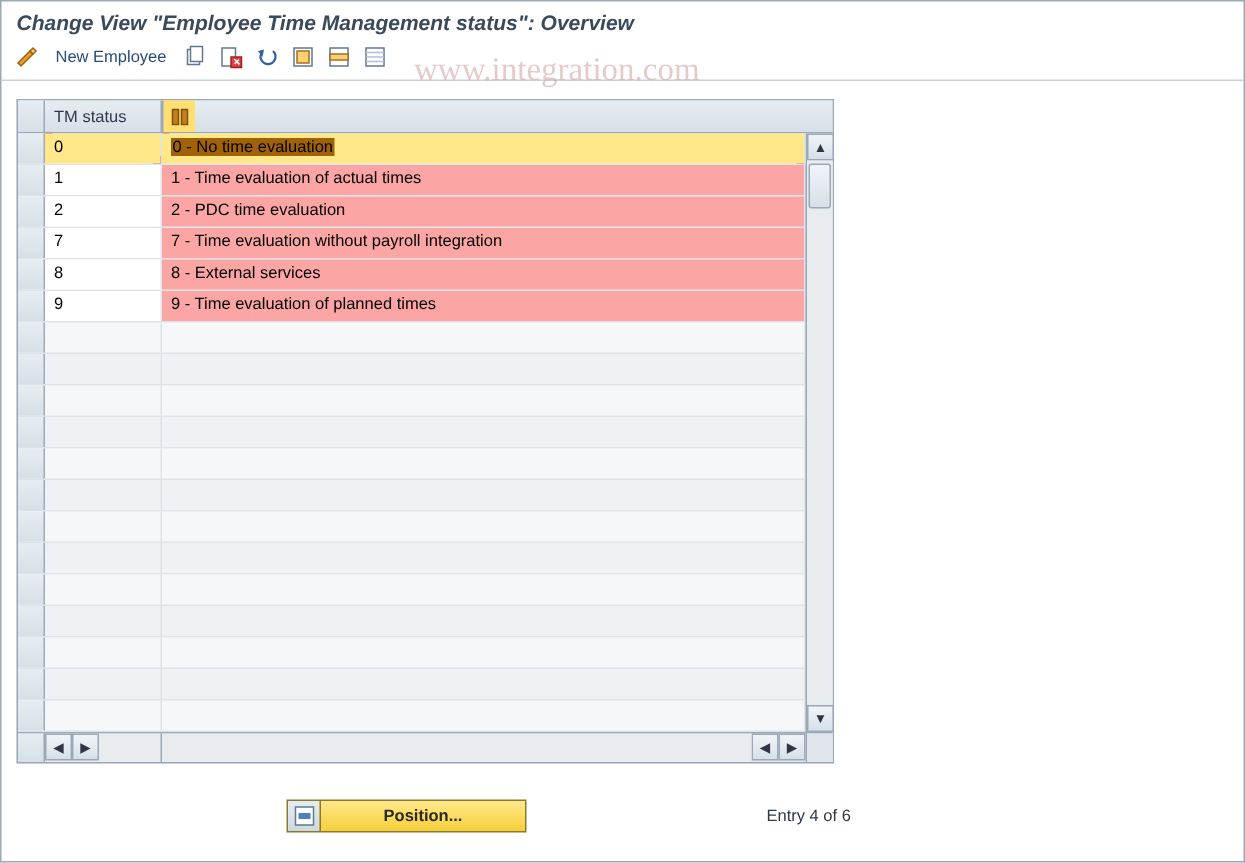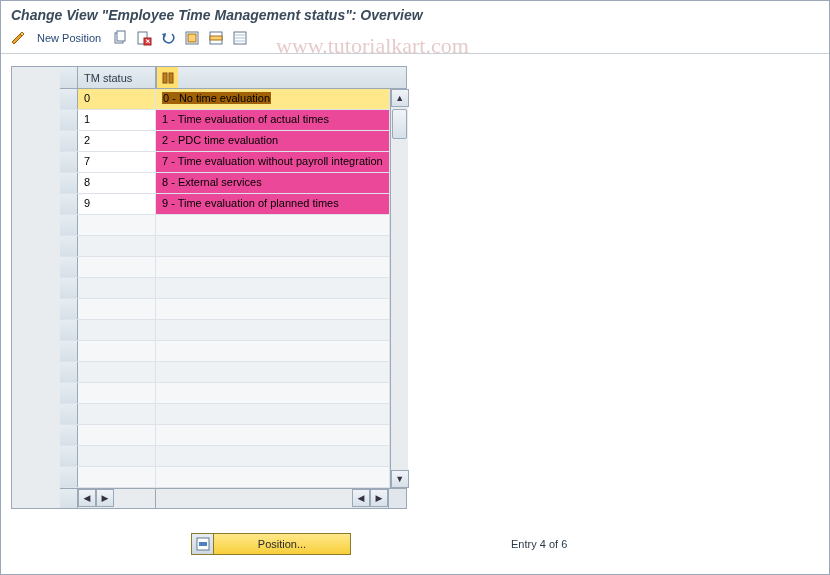--- a/index.html
+++ b/index.html
@@ -44,25 +44,24 @@
     font-size: 22px;
     color: #d0a0a0;
     opacity: 0.55;
     font-family: Georgia, serif;
     pointer-events: none;
   }
   .content {
     padding: 12px 10px;
   }
   .grid-wrap {
-    width: 396px;
+    width: 545px;
     border: 1px solid #9aa8b8;
     background: #e8ecef;
     position: relative;
-    padding-left: 48px;
   }
   .grid-header {
     display: flex;
     background: linear-gradient(#e6edf2, #d7e0e8);
     border-bottom: 1px solid #9aa8b8;
     height: 22px;
   }
   .row-sel-header {
     width: 18px;
     border-right: 1px solid #9aa8b8;
@@ -101,21 +100,21 @@
     border-right: 1px solid #9aa8b8;
     cursor: pointer;
   }
   .cell {
     border-right: 1px solid #dde3e8;
     padding: 3px 6px;
     white-space: nowrap;
     overflow: hidden;
   }
   .cell-status { width: 78px; background: #fff; }
-  .cell-text { flex: 1; background: #ec4899; }
+  .cell-text { flex: 1; background: #fca5a5; }
   .cell.selected {
     background: #ffe88a;
     position: relative;
   }
   .cell.selected::before,
   .cell.selected::after {
     content: '';
     position: absolute;
     width: 5px; height: 5px;
     border: 1px solid #d00;
@@ -172,40 +171,40 @@
     cursor: pointer;
     font-size: 11px;
     color: #2a2a2a;
   }
   .position-btn .picon {
     width: 22px; height: 100%;
     background: linear-gradient(#e6edf2, #cfd8e0);
     border-right: 1px solid #8a7a2a;
     display: flex; align-items: center; justify-content: center;
   }
-  .position-btn .plabel { flex:1; text-align: center; }
+  .position-btn .plabel { flex:1; text-align: center; font-weight: bold; }
   .entry-info {
     margin-left: 160px;
     color: #2a3a4a;
   }
   svg { display: block; }
 </style>
 </head>
 <body>
 
 <div class="title-bar">Change View "Employee Time Management status": Overview</div>
 
 <div class="toolbar">
   <span class="icon">
     <svg width="16" height="16">
         <path d="M2 12 L10 4 L12 6 L4 14 Z" fill="#e8a030" stroke="#a06010"></path>
         <path d="M10 4 L12 2 L14 4 L12 6 Z" fill="#ffd070" stroke="#a06010"></path>
       </svg>
   </span>
-  <span class="toolbar-link">New Position</span>
+  <span class="toolbar-link">New Employee</span>
   <span class="icon">
     <svg width="16" height="16">
         <rect x="3" y="3" width="8" height="10" fill="#fff" stroke="#607890"></rect>
         <rect x="5" y="1" width="8" height="10" fill="#fff" stroke="#607890"></rect>
       </svg>
   </span>
   <span class="icon">
     <svg width="16" height="16">
         <rect x="2" y="2" width="9" height="12" fill="#fff" stroke="#607890"></rect>
         <rect x="8" y="8" width="7" height="7" fill="#e04040" stroke="#a02020"></rect>
@@ -233,21 +232,21 @@
   <span class="icon">
     <svg width="16" height="16">
         <rect x="2" y="2" width="12" height="12" fill="#fff" stroke="#607890"></rect>
         <line x1="2" y1="5" x2="14" y2="5" stroke="#b0c0d0"></line>
         <line x1="2" y1="8" x2="14" y2="8" stroke="#b0c0d0"></line>
         <line x1="2" y1="11" x2="14" y2="11" stroke="#b0c0d0"></line>
       </svg>
   </span>
 </div>
 
-<div class="watermark">www.tutorialkart.com</div>
+<div class="watermark">www.integration.com</div>
 
 <div class="content">
   <div class="grid-wrap">
     <div class="grid-header">
       <div class="row-sel-header"></div>
       <div class="col-header col-status">TM status</div>
       <div class="col-config">
         <svg width="12" height="12">
             <rect x="1" y="1" width="4" height="10" fill="#c08020" stroke="#805010"></rect>
             <rect x="7" y="1" width="4" height="10" fill="#c08020" stroke="#805010"></rect>

